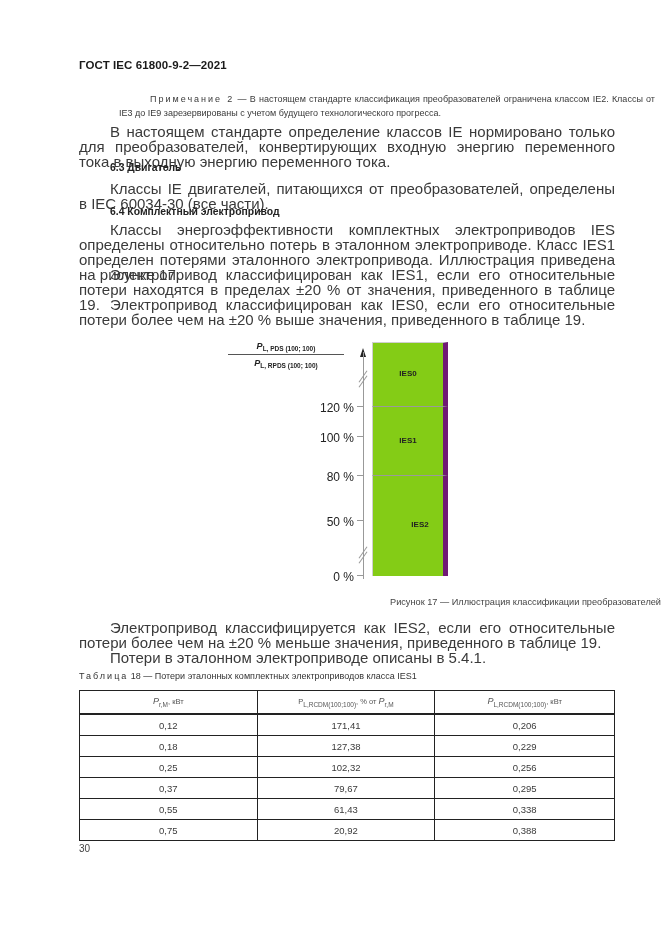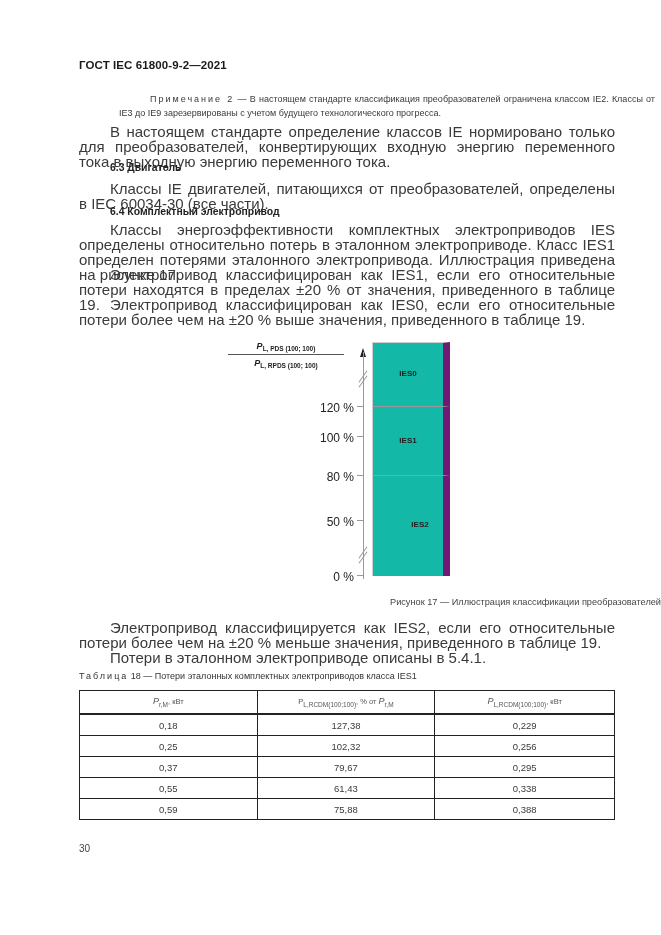--- a/index.html
+++ b/index.html
@@ -28,21 +28,21 @@
     .frac { position: absolute; left: 8px; top: 6px; width: 116px; text-align: center; font-size: 7px; color: #222; font-weight: bold; }
     .frac .num { padding-bottom: 2px; border-bottom: 1px solid #555; }
     .frac .den { padding-top: 3px; }
     .frac i { font-size: 9px; font-style: italic; }
     .axis { position: absolute; left: 143px; top: 17px; width: 1px; height: 227px; background: #999; }
     .arrow { position: absolute; left: 140px; top: 13px; width: 0; height: 0;
       border-left: 3.5px solid transparent; border-right: 3.5px solid transparent; border-bottom: 9px solid #222; }
     .brk { position: absolute; width: 14px; height: 1px; background: #999; transform: rotate(-55deg); }
     .tick { position: absolute; left: 137px; width: 6px; height: 1px; background: #999; }
     .tlabel { position: absolute; left: 96px; width: 38px; text-align: right; font-size: 12px; font-weight: normal; color: #222; }
-    .band { position: absolute; left: 152px; width: 70px; background: #14b8a6; border-left: 1px solid #cfcfcf; border-right: 7px solid #701a75; }
+    .band { position: absolute; left: 152px; width: 70px; background: #84cc16; border-left: 1px solid #cfcfcf; border-right: 5px solid #701a75; }
     .band.top { border-top: 1px solid #cfcfcf; }
     .band.sep { border-top: 1px solid #9a9a9a; }
     .band span { position: absolute; left: 0; right: 0; text-align: center; font-size: 8px; font-weight: bold; color: #222; }
     .caption { position: absolute; left: 0; width: 661px; top: 597px; text-align: right; font-size: 9.2px; color: #444; }
     
     .tcap { position: absolute; left: 79px; top: 671px; font-size: 9px; color: #333; }
     table.t {
       position: absolute; left: 79px; top: 690px; width: 536px;
       border-collapse: collapse; font-size: 9.5px; color: #3a3a3a;
     }
@@ -121,41 +121,46 @@
       </colgroup>
     <thead>
       <tr>
         <th><i>P</i><sub>r,M</sub><span>, кВт</span></th>
         <th><span>P</span><sub>L,RCDM(100;100)</sub><span>, % от </span><i>P</i><sub>r,M</sub></th>
         <th><i>P</i><sub>L,RCDM(100;100)</sub><span>, кВт</span></th>
       </tr>
     </thead>
     <tbody id="tbody">
         <tr>
+          <td>0,12</td>
+          <td>171,41</td>
+          <td>0,206</td>
+        </tr>
+        <tr>
           <td>0,18</td>
           <td>127,38</td>
           <td>0,229</td>
         </tr>
         <tr>
           <td>0,25</td>
           <td>102,32</td>
           <td>0,256</td>
         </tr>
         <tr>
           <td>0,37</td>
           <td>79,67</td>
           <td>0,295</td>
         </tr>
         <tr>
           <td>0,55</td>
           <td>61,43</td>
           <td>0,338</td>
         </tr>
         <tr>
-          <td>0,59</td>
-          <td>75,88</td>
+          <td>0,75</td>
+          <td>20,92</td>
           <td>0,388</td>
         </tr>
       </tbody>
   </table>
 
   <div class="pageno">30</div>
 </div>
 
 </body></html>

